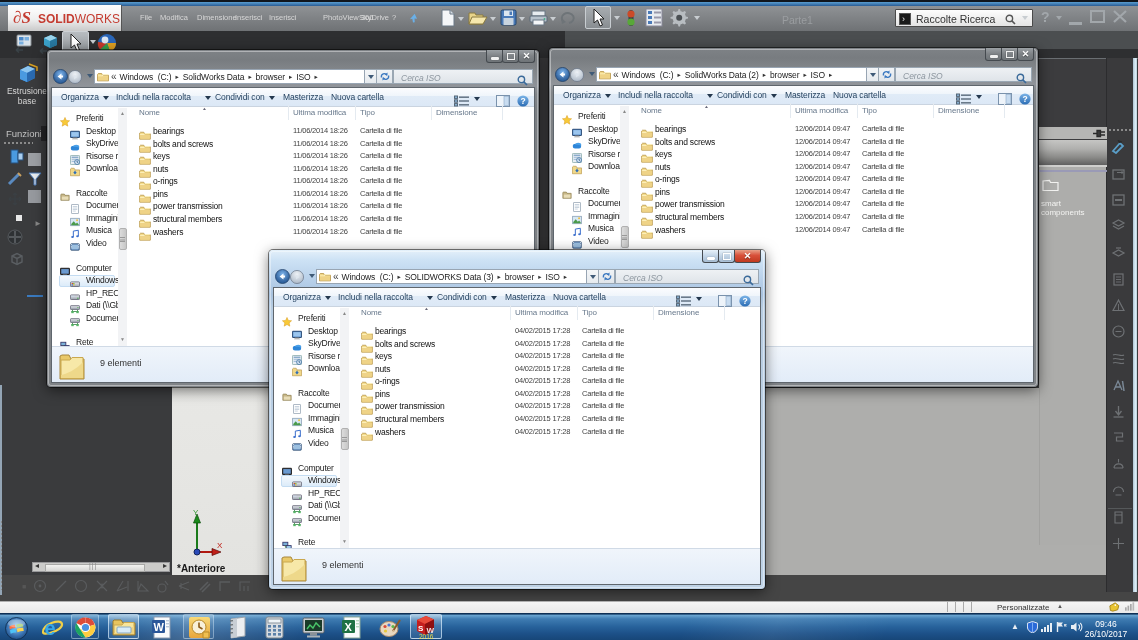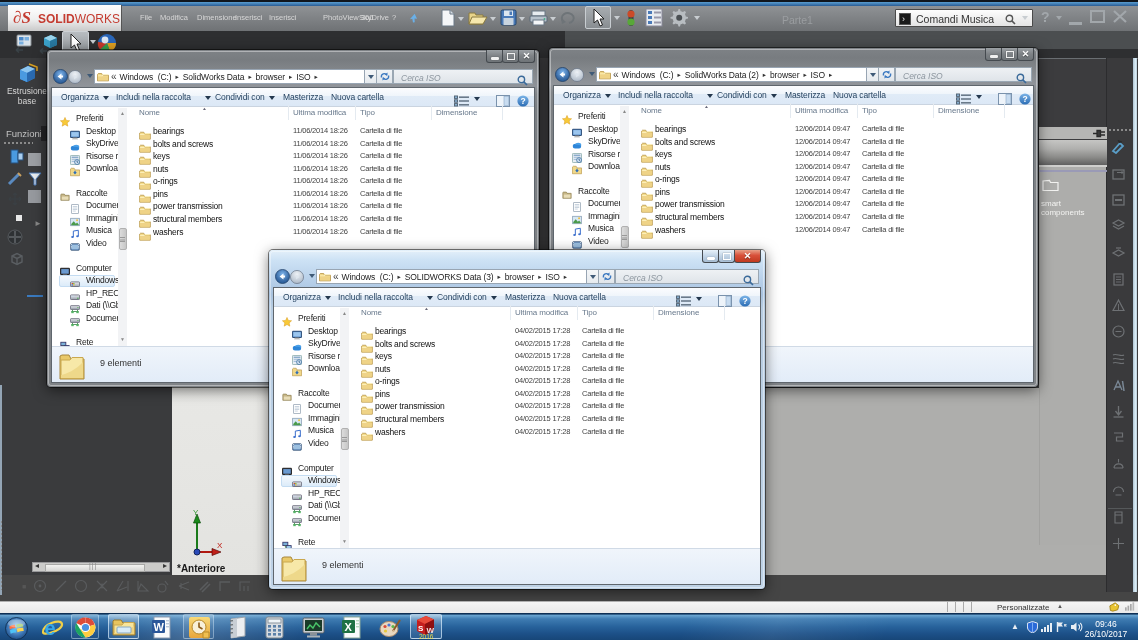--- a/index.html
+++ b/index.html
@@ -125,21 +125,21 @@
 <svg class="abs" style="left:668px;top:7px" width="21" height="21" viewBox="0 0 21 21">
 <path d="M10.5 2 L12 2 L12.6 4.2 A6.5 6.5 0 0 1 14.8 5.1 L16.8 4 L18 5.2 L16.9 7.2 A6.5 6.5 0 0 1 17.8 9.4 L20 10 L20 11.5 L17.8 12.1 A6.5 6.5 0 0 1 16.9 14.3 L18 16.3 L16.8 17.5 L14.8 16.4 A6.5 6.5 0 0 1 12.6 17.3 L12 19.5 L10.5 19.5 L9.9 17.3 A6.5 6.5 0 0 1 7.7 16.4 L5.7 17.5 L4.5 16.3 L5.6 14.3 A6.5 6.5 0 0 1 4.7 12.1 L2.5 11.5 L2.5 10 L4.7 9.4 A6.5 6.5 0 0 1 5.6 7.2 L4.5 5.2 L5.7 4 L7.7 5.1 A6.5 6.5 0 0 1 9.9 4.2 Z" fill="#b8bdc1"></path>
 <circle cx="11.2" cy="10.75" r="3" fill="#4a4f53"></circle>
   </svg>
 <span class="abs caret5g" style="left:694px;top:16px"></span>
 <div class="abs txt " style="left:782px;top:13.5px;color:#9a9da0;font-size:10.5px">Parte1</div>
 <div class="abs" style="left:895px;top:9px;width:138px;height:18px;background:linear-gradient(180deg,#fdfdfd,#e4e4e4);border:1px solid #4a4a4a;border-radius:1px">
     <div class="abs" style="left:3px;top:3px;width:12px;height:12px;background:#1a1a1a;border:1px solid #555">
       <span style="position:absolute;left:2px;top:0px;font-size:9px;color:#eee">›</span>
     </div>
-    <span class="abs" style="left:20px;top:2.5px;font-size:10.5px;color:#333">Comandi Musica</span>
+    <span class="abs" style="left:20px;top:2.5px;font-size:10.5px;color:#333">Raccolte Ricerca</span>
   </div>
 <div class="abs" style="left:1005px;top:11px"><svg width="11" height="11" viewBox="0 0 11 11">
 <circle cx="4.4" cy="4.4" r="3.2" fill="none" stroke="#555" stroke-width="1.4"></circle>
 <line x1="6.9" y1="6.9" x2="10" y2="10" stroke="#555" stroke-width="1.6"></line>
 </svg></div>
 <span class="abs caret5g" style="left:1022px;top:16px"></span>
 <span class="abs" style="left:1041px;top:9px;font-size:14px;color:#a2a7ab;font-weight:bold">?</span>
 <span class="abs caret5g" style="left:1056px;top:16px;border-top-color:#a2a7ab"></span>
 <div class="abs" style="left:1069px;top:22px;width:13px;height:3px;background:#a2a7ab"></div>
 <div class="abs" style="left:1090px;top:10px;width:15px;height:13px;border:2px solid #a2a7ab"></div>

